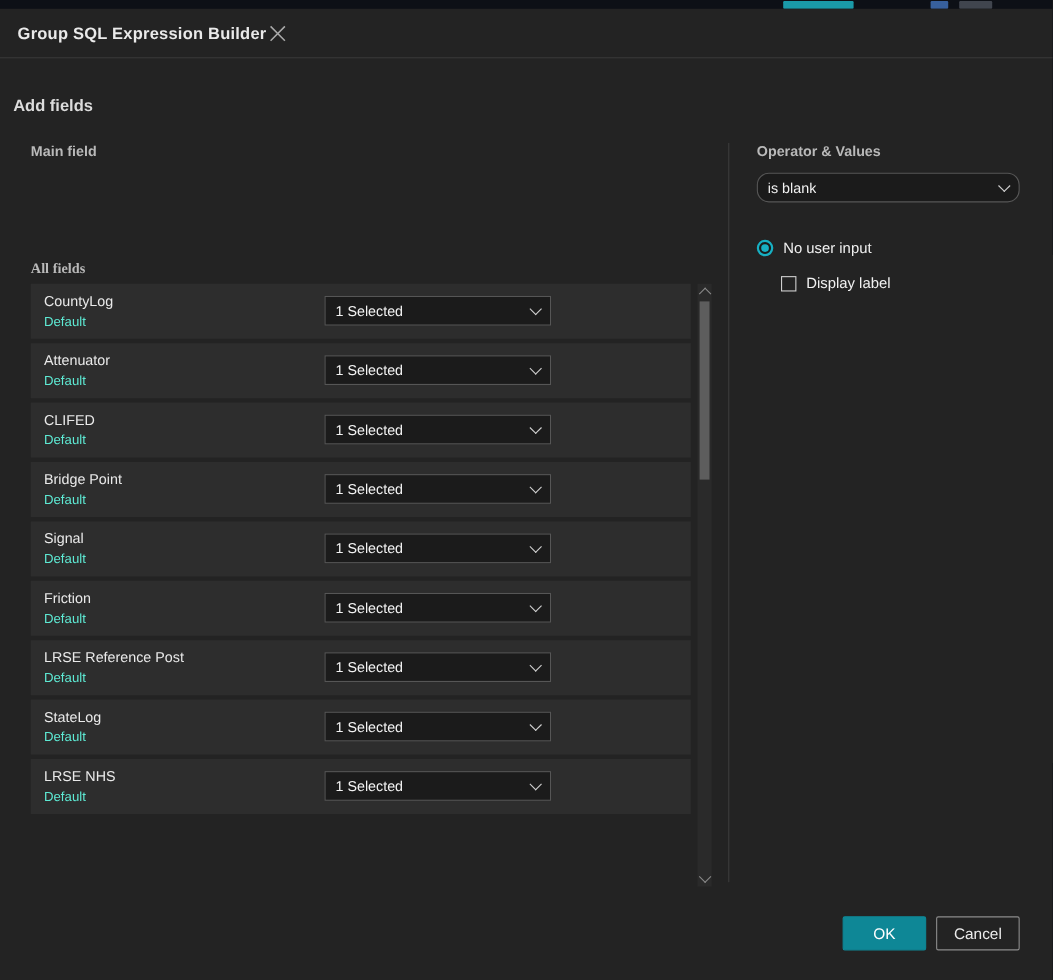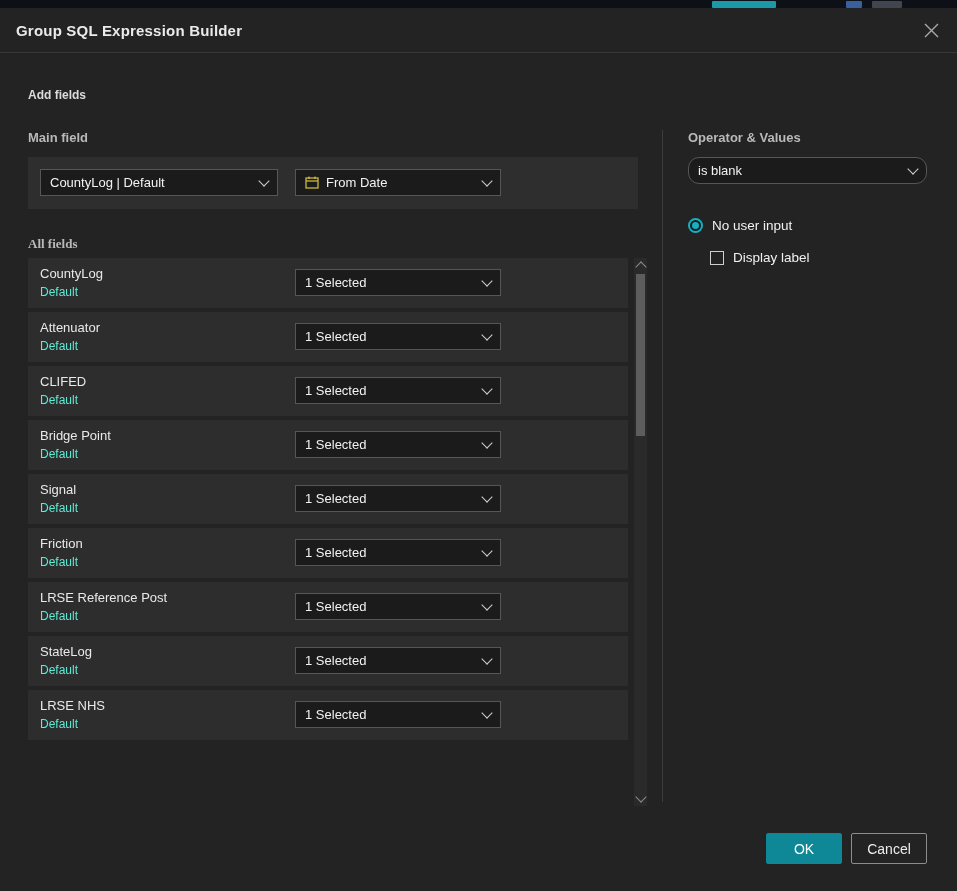--- a/index.html
+++ b/index.html
@@ -9,27 +9,27 @@
     font-family:"Liberation Sans", sans-serif;
     -webkit-font-smoothing:antialiased;
   }
   .bg-fragment{position:absolute;top:1px;height:7px;border-radius:1px;opacity:.85;}
 
   .dialog{
     position:absolute;top:8px;left:0;right:0;bottom:0;
     background:#232323;color:#e8e8e8;
   }
   .dialog-header{
-    height:44px;display:flex;align-items:center;justify-content:space-between;
+    height:44px;display:flex;align-items:center;justify-content:flex-start;
     padding:0 16px;border-bottom:1px solid #383838;
   }
   .dialog-title{font-size:15px;font-weight:600;color:#eaeaea;letter-spacing:.2px;}
   .close-btn{width:20px;height:20px;display:flex;align-items:center;justify-content:center;cursor:pointer;color:#a9a9a9;}
 
-  .section-title{position:absolute;left:28px;font-size:12px;font-weight:700;color:#dcdcdc;}
+  .section-title{position:absolute;left:12px;font-size:15px;font-weight:700;color:#dcdcdc;}
   .group-label{position:absolute;font-size:13px;font-weight:600;color:#b9b9b9;}
 
   .main-panel{
     position:absolute;left:28px;top:149px;width:610px;height:52px;
     background:#2e2e2e;
   }
 
   .select{
     box-sizing:border-box;height:27px;background:#1b1b1b;border:1px solid #565656;
     display:flex;align-items:center;justify-content:space-between;
@@ -99,38 +99,20 @@
       <svg width="15" height="15" viewBox="0 0 15 15">
         <path d="M1 1 L14 14 M14 1 L1 14" stroke="#a9a9a9" stroke-width="1.4" fill="none"></path>
       </svg>
     </div>
   </div>
 
   <div class="section-title" style="top:80px;">Add fields</div>
 
   <div class="group-label" style="left:28px;top:122px;">Main field</div>
 
-  <div class="main-panel">
-    <div class="select layer">
-      <span class="sel-label">CountyLog | Default</span>
-      <span class="chevron"></span>
-    </div>
-    <div class="select field">
-      <span class="sel-label">
-        <svg class="cal-icon" viewBox="0 0 14 13">
-          <rect x="1" y="2" width="12" height="10" fill="none" stroke="#c9ba3d" stroke-width="1.3"></rect>
-          <line x1="1" y1="5" x2="13" y2="5" stroke="#c9ba3d" stroke-width="1.3"></line>
-          <line x1="4" y1="0.5" x2="4" y2="3" stroke="#c9ba3d" stroke-width="1.3"></line>
-          <line x1="10" y1="0.5" x2="10" y2="3" stroke="#c9ba3d" stroke-width="1.3"></line>
-        </svg>
-        <span>From Date</span>
-      </span>
-      <span class="chevron"></span>
-    </div>
-  </div>
 
   <div class="group-label" style="left:28px;top:228px;font-family:Liberation Serif, serif;">All fields</div>
 
   <div class="rows">
     <div class="row">
       <div class="row-name">CountyLog</div>
       <div class="row-sub">Default</div>
       <div class="select">
         <span class="sel-label">1 Selected</span>
         <span class="chevron"></span>

